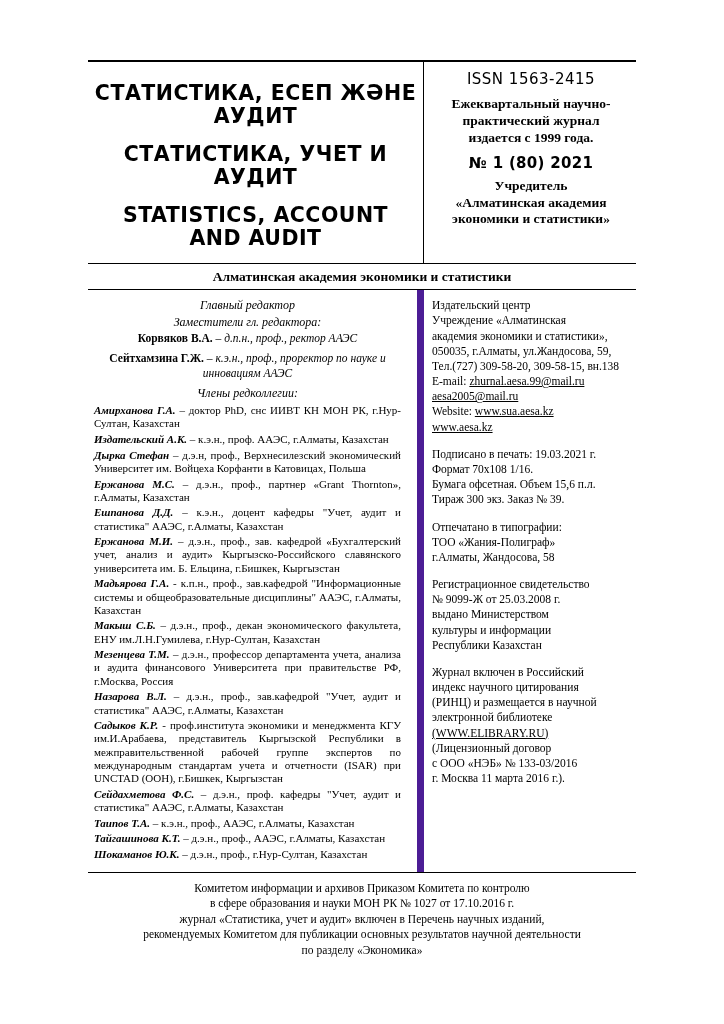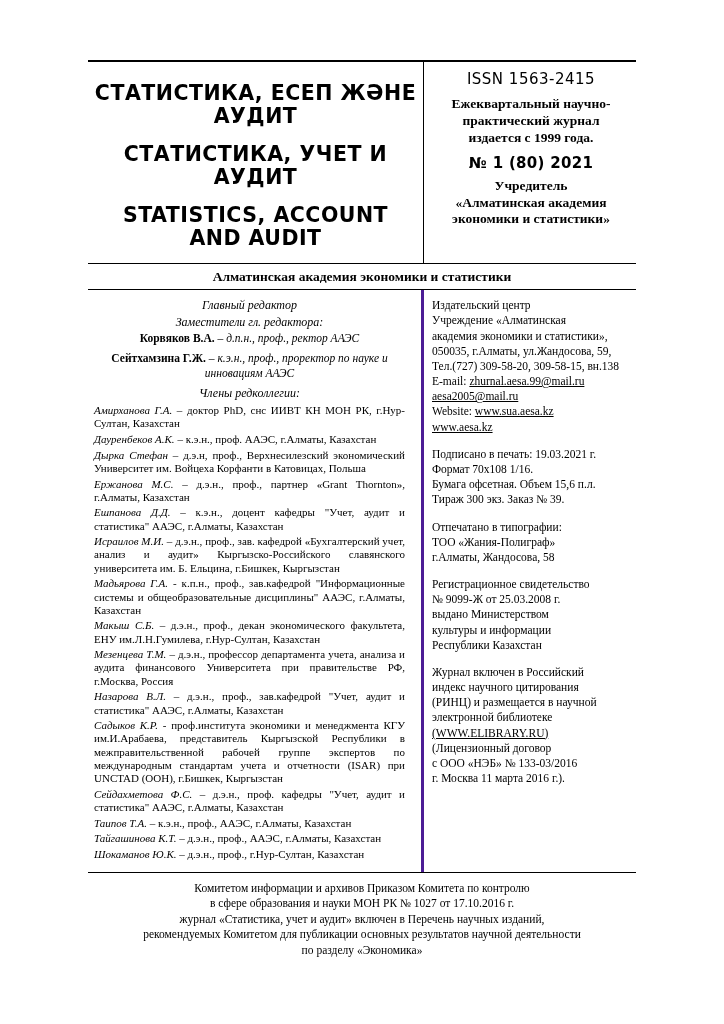--- a/index.html
+++ b/index.html
@@ -74,21 +74,21 @@
     padding:5px 0 4px 0;
     border-bottom:1px solid #000;
   }
   
   .body-cols{
     display:flex;
     border-bottom:1px solid #000;
   }
   .col-left{
     width:336px;
-    border-right:3px solid #4c1d95;
+    border-right:7px solid #4c1d95;
     box-sizing:border-box;
     padding:6px 16px 8px 6px;
   }
   .col-right{
     flex:1;
     box-sizing:border-box;
     padding:8px 6px 8px 8px;
     text-align:left;
     font-size:11.5px;
     line-height:1.32;
@@ -119,21 +119,21 @@
     font-style:italic;
     font-size:12px;
     margin:4px 0 3px 0;
   }
   .member{
     font-size:11px;
     line-height:1.2;
     margin-bottom:2.5px;
     text-align:justify;
   }
-  .member .nm{font-weight:normal;font-style:italic;}
+  .member .nm{font-weight:bold;font-style:italic;}
   
   .rblock{margin-bottom:12px;}
   .rblock .ln{display:block;}
   a{color:#000;text-decoration:underline;}
   
   .footer{
     text-align:center;
     font-size:11.5px;
     line-height:1.35;
     padding-top:8px;
@@ -177,25 +177,25 @@
       <div class="dep-block">
         <b>Корвяков В.А.</b><i> – д.п.н., проф., ректор ААЭС</i>
       </div>
       <div class="dep-block">
         <b>Сейтхамзина Г.Ж.</b><i> – к.э.н., проф., проректор по науке и инновациям ААЭС</i>
       </div>
 
       <div class="members-head">Члены редколлегии:</div>
 
       <div class="member"><span class="nm">Амирханова Г.А.</span><span> – доктор PhD, снс ИИВТ КН МОН РК, г.Нур-Султан, Казахстан</span></div>
-      <div class="member"><span class="nm">Дауренбеков А.К.</span><span> – к.э.н., проф. ААЭС, г.Алматы, Казахстан</span></div>
+      <div class="member"><span class="nm">Издательский А.К.</span><span> – к.э.н., проф. ААЭС, г.Алматы, Казахстан</span></div>
       <div class="member"><span class="nm">Дырка Стефан</span><span> – д.э.н, проф., Верхнеcилезский экономический Университет им. Войцеха Корфанти в Катовицах, Польша</span></div>
       <div class="member"><span class="nm">Ержанова М.С.</span><span> – д.э.н., проф., партнер «Grant Thornton», г.Алматы, Казахстан</span></div>
       <div class="member"><span class="nm">Ешпанова Д.Д.</span><span> – к.э.н., доцент кафедры "Учет, аудит и статистика" ААЭС, г.Алматы, Казахстан</span></div>
-      <div class="member"><span class="nm">Исраилов М.И.</span><span> – д.э.н., проф., зав. кафедрой «Бухгалтерский учет, анализ и аудит» Кыргызско-Российского славянского университета им. Б. Ельцина, г.Бишкек, Кыргызстан</span></div>
+      <div class="member"><span class="nm">Ержанова М.И.</span><span> – д.э.н., проф., зав. кафедрой «Бухгалтерский учет, анализ и аудит» Кыргызско-Российского славянского университета им. Б. Ельцина, г.Бишкек, Кыргызстан</span></div>
       <div class="member"><span class="nm">Мадьярова Г.А.</span><span> - к.п.н., проф., зав.кафедрой "Информационные системы и общеобразовательные дисциплины" ААЭС, г.Алматы, Казахстан</span></div>
       <div class="member"><span class="nm">Макыш С.Б.</span><span> – д.э.н., проф., декан экономического факультета, ЕНУ им.Л.Н.Гумилева, г.Нур-Султан, Казахстан</span></div>
       <div class="member"><span class="nm">Мезенцева Т.М.</span><span> – д.э.н., профессор департамента учета, анализа и аудита финансового Университета при правительстве РФ, г.Москва, Россия</span></div>
       <div class="member"><span class="nm">Назарова В.Л.</span><span> – д.э.н., проф., зав.кафедрой "Учет, аудит и статистика" ААЭС, г.Алматы, Казахстан</span></div>
       <div class="member"><span class="nm">Садыков К.Р.</span><span> - проф.института экономики и менеджмента КГУ им.И.Арабаева, представитель Кыргызской Республики в межправительственной рабочей группе экспертов по международным стандартам учета и отчетности (ISAR) при UNCTAD (ООН), г.Бишкек, Кыргызстан</span></div>
       <div class="member"><span class="nm">Сейдахметова Ф.С.</span><span> – д.э.н., проф. кафедры "Учет, аудит и статистика" ААЭС, г.Алматы, Казахстан</span></div>
       <div class="member"><span class="nm">Таипов Т.А.</span><span> – к.э.н., проф., ААЭС, г.Алматы, Казахстан</span></div>
       <div class="member"><span class="nm">Тайгашинова К.Т.</span><span> – д.э.н., проф., ААЭС, г.Алматы, Казахстан</span></div>
       <div class="member"><span class="nm">Шокаманов Ю.К.</span><span> – д.э.н., проф., г.Нур-Султан, Казахстан</span></div>
     </div>

